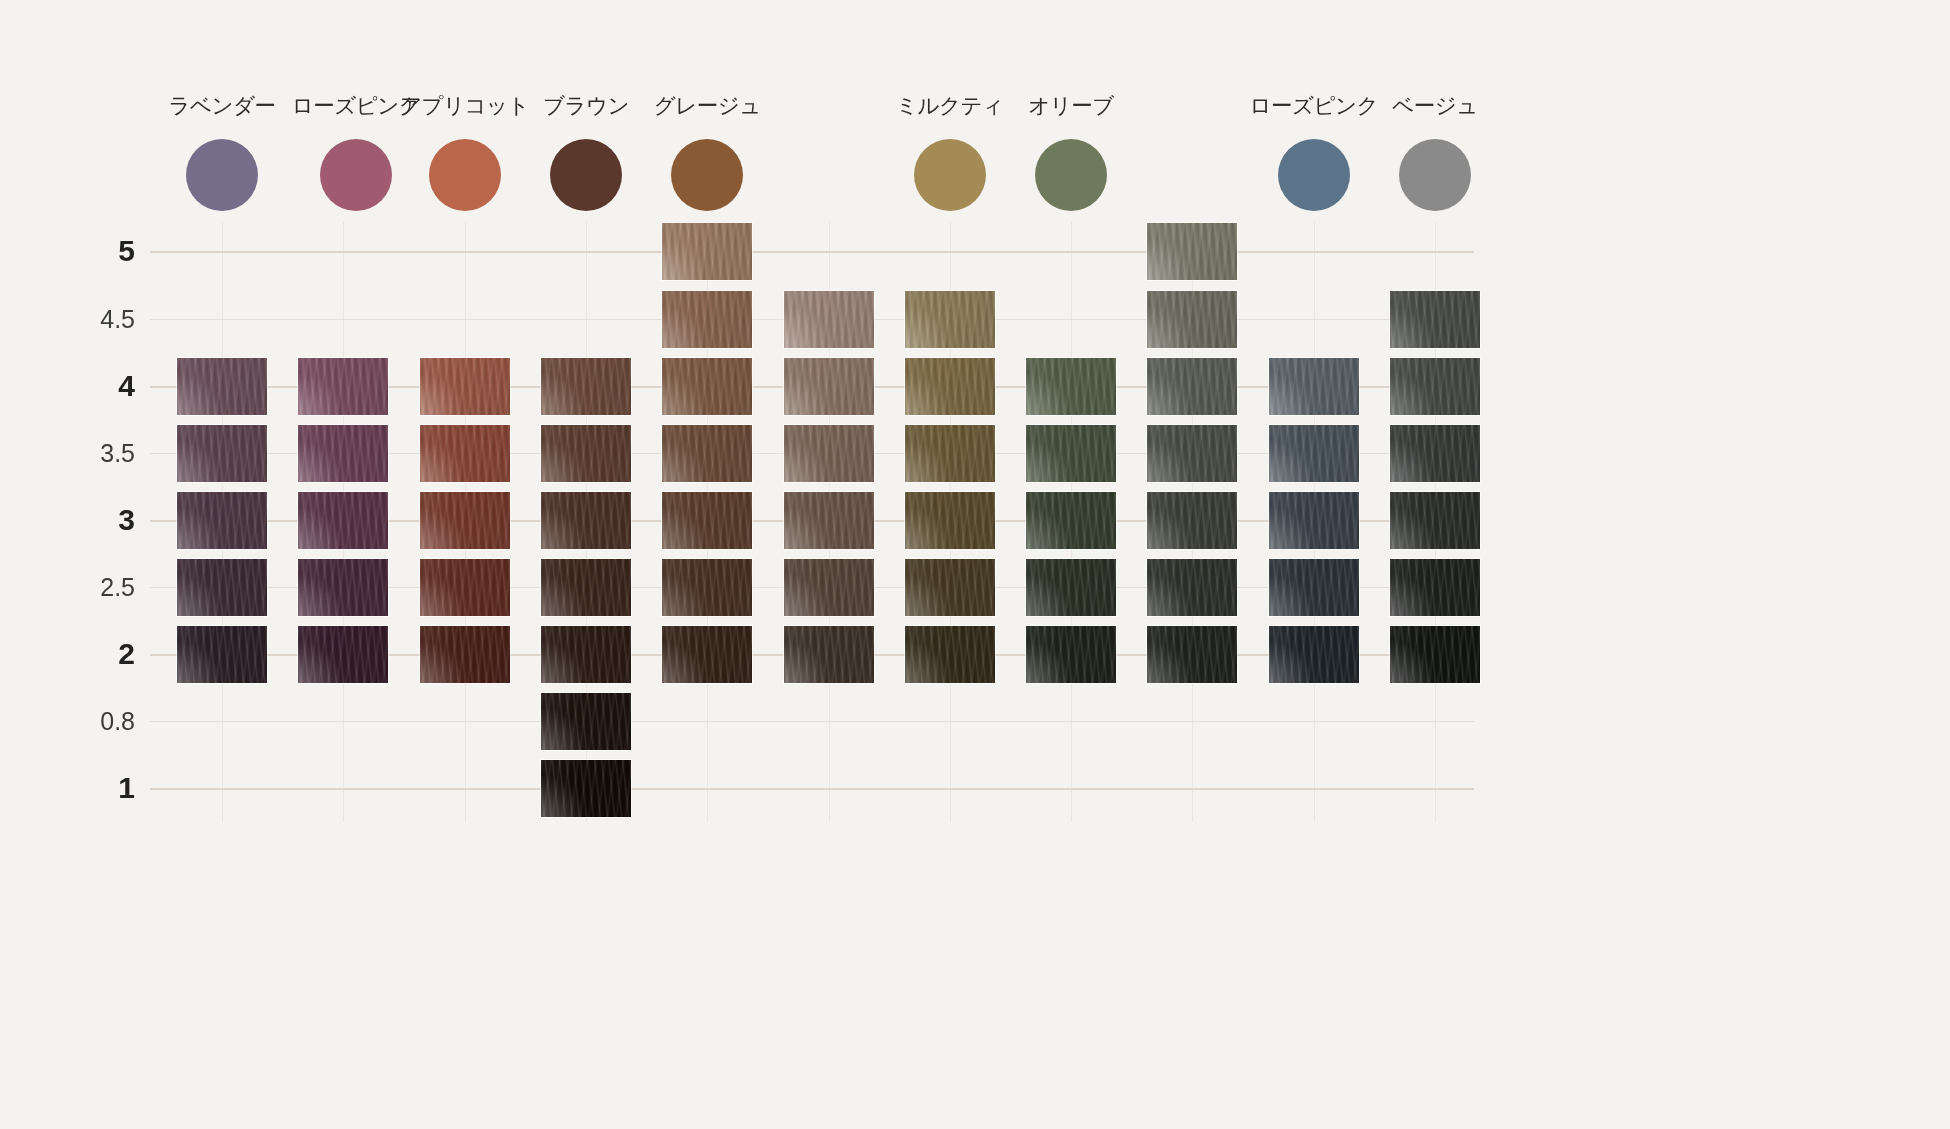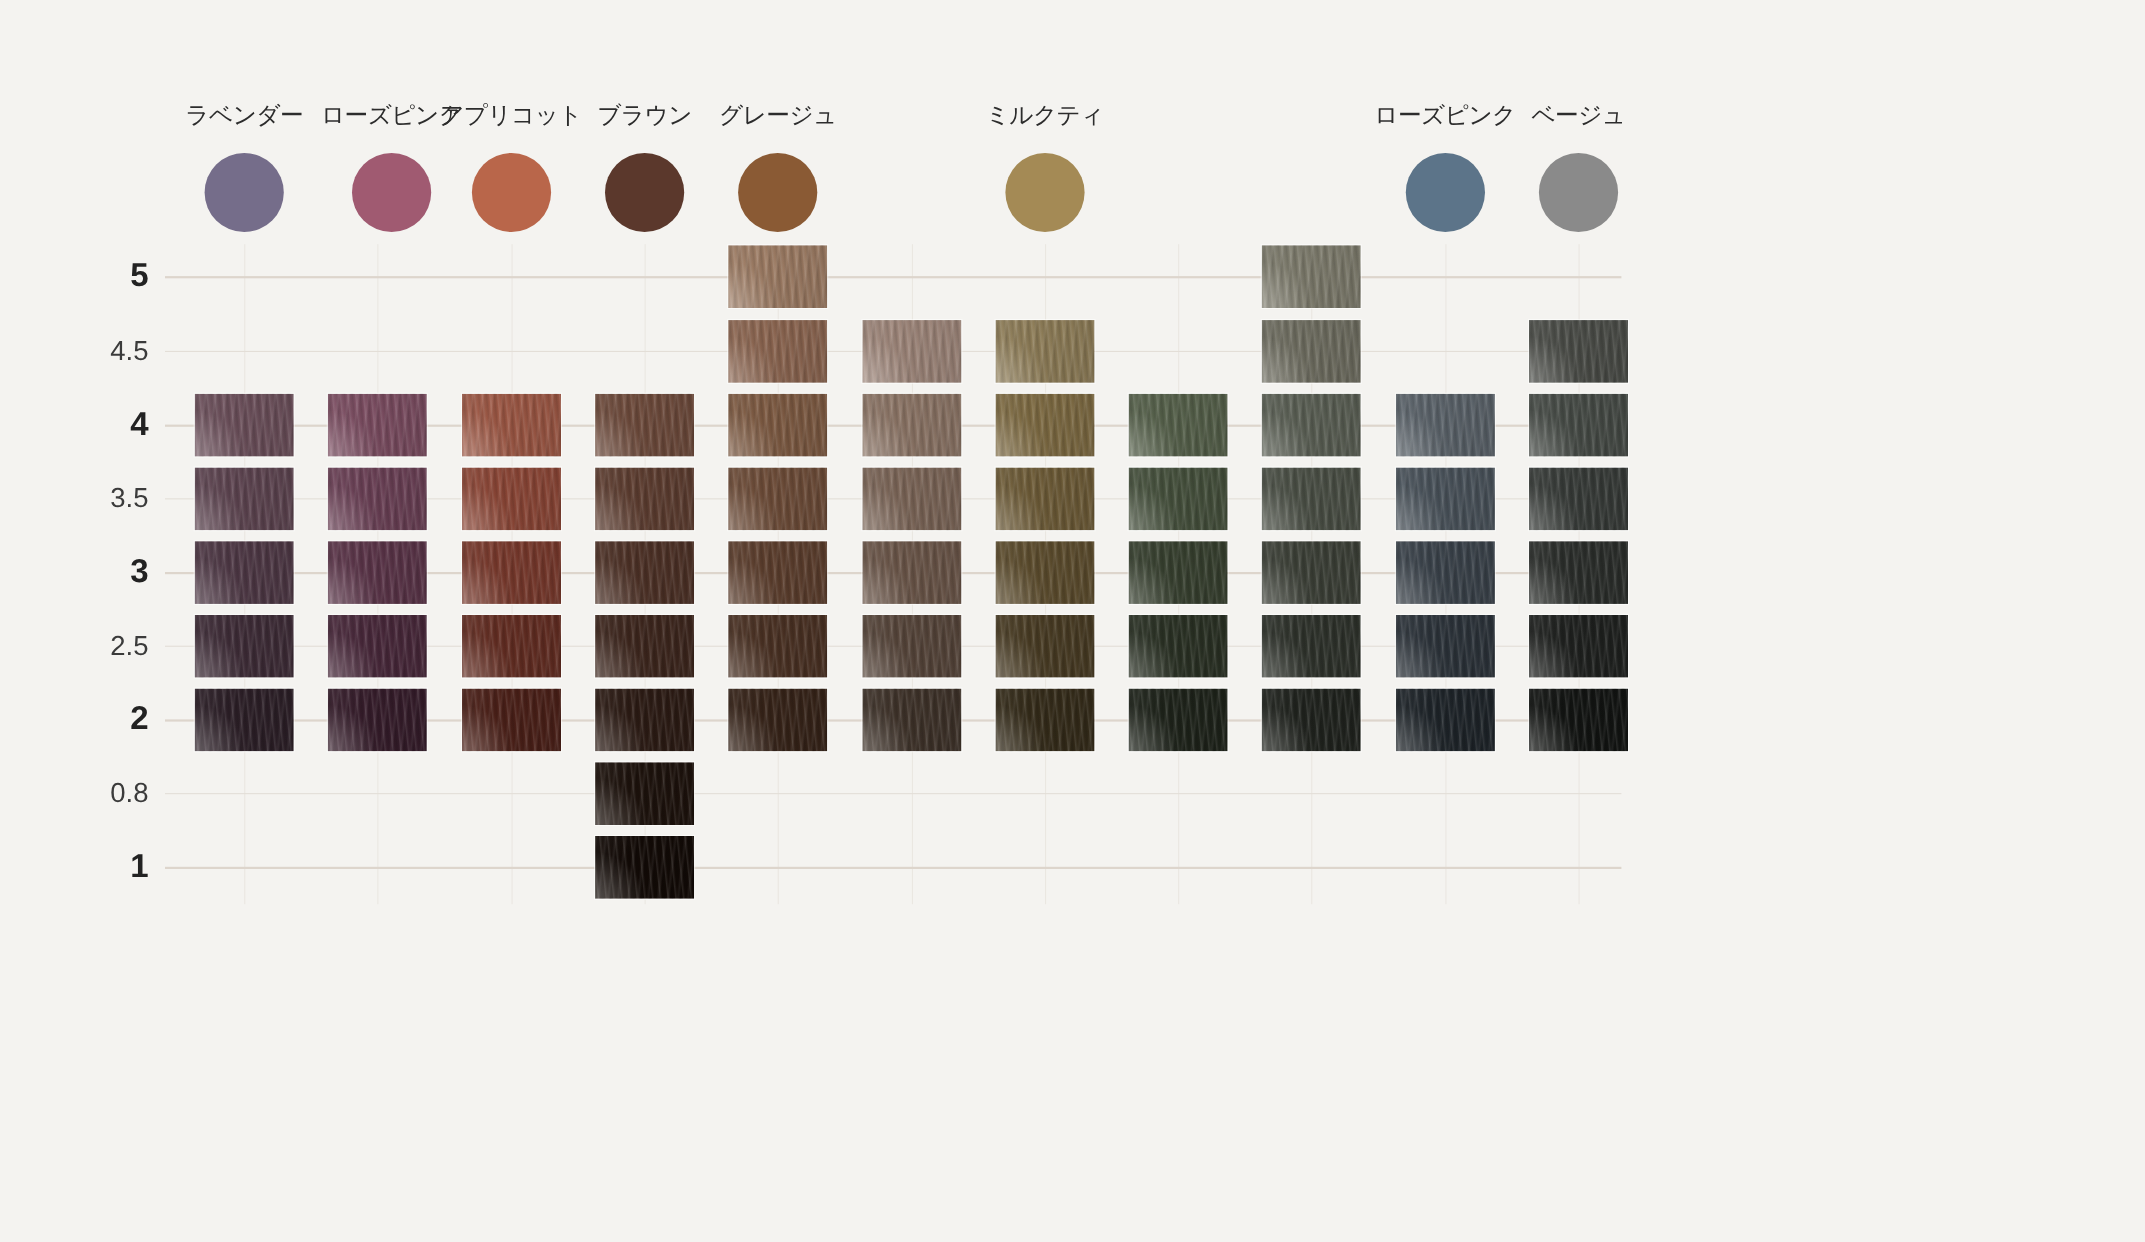--- a/index.html
+++ b/index.html
@@ -148,20 +148,24 @@
         <div class="col-label">ブラウン</div>
         <div class="col-dot" style="background: rgb(91, 56, 44);"></div>
       </div>
       <div class="col-header" style="left: 632.2px; top: 95px;">
         <div class="col-label">グレージュ</div>
         <div class="col-dot" style="background: rgb(138, 90, 52);"></div>
       </div>
       <div class="col-header" style="left: 874.8px; top: 95px;">
         <div class="col-label">ミルクティ</div>
         <div class="col-dot" style="background: rgb(164, 138, 85);"></div>
+      </div>
+      <div class="col-header" style="left: 996.1px; top: 95px;">
+        <div class="col-label">オリーブ</div>
+        <div class="col-dot" style="background: rgb(111, 122, 92);"></div>
       </div>
       <div class="col-header" style="left: 1238.7px; top: 95px;">
         <div class="col-label">ローズピンク</div>
         <div class="col-dot" style="background: rgb(92, 116, 137);"></div>
       </div>
       <div class="col-header" style="left: 1360px; top: 95px;">
         <div class="col-label">ベージュ</div>
         <div class="col-dot" style="background: rgb(138, 138, 138);"></div>
       </div>
     </div>

